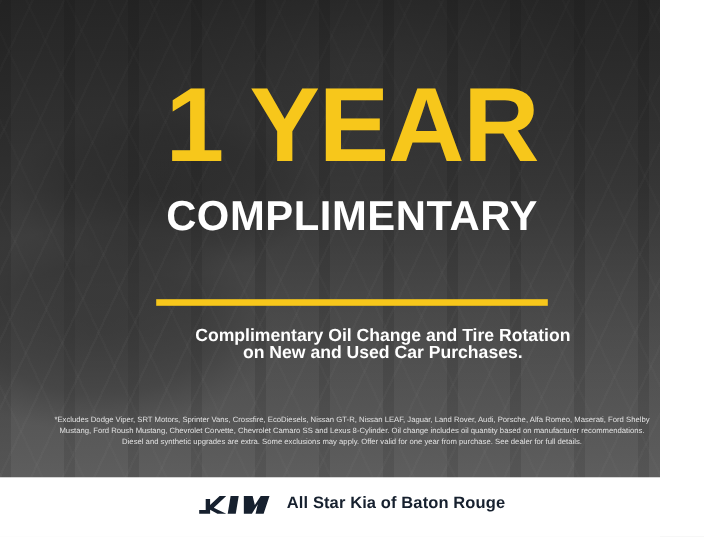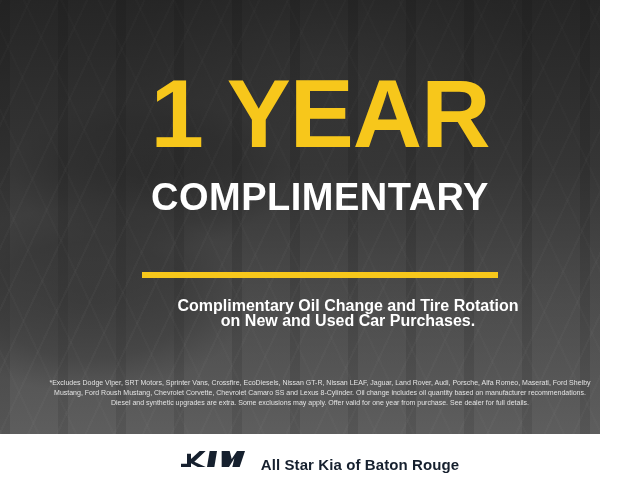--- a/index.html
+++ b/index.html
@@ -168,21 +168,21 @@
     top: 434px;
     width: 640px;
     height: 54px;
     background: #ffffff;
     display: flex;
     align-items: center;
     justify-content: center;
   }
   .footer-inner {
     display: flex;
-    align-items: flex-end;
+    align-items: flex-start;
     gap: 6px;
   }
   .kia-logo { display: block; }
   .dealer-name {
     color: #16202e;
     font-size: 15px;
     font-weight: bold;
     letter-spacing: 0.1px;
     white-space: nowrap;
   }

